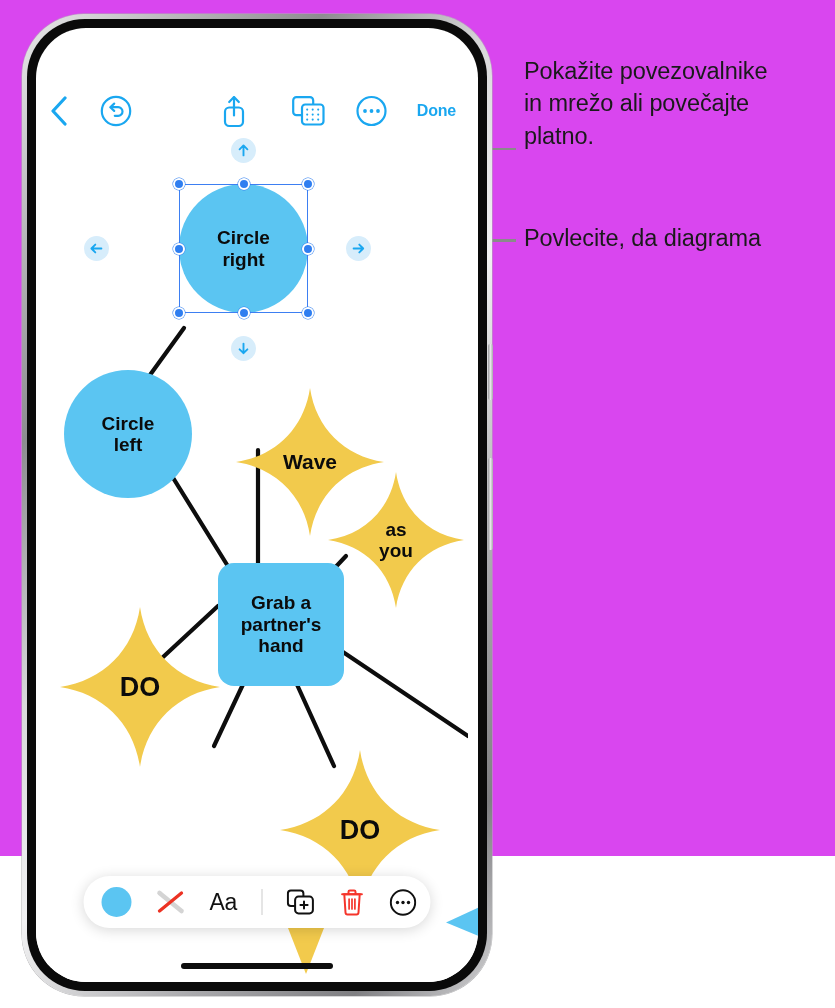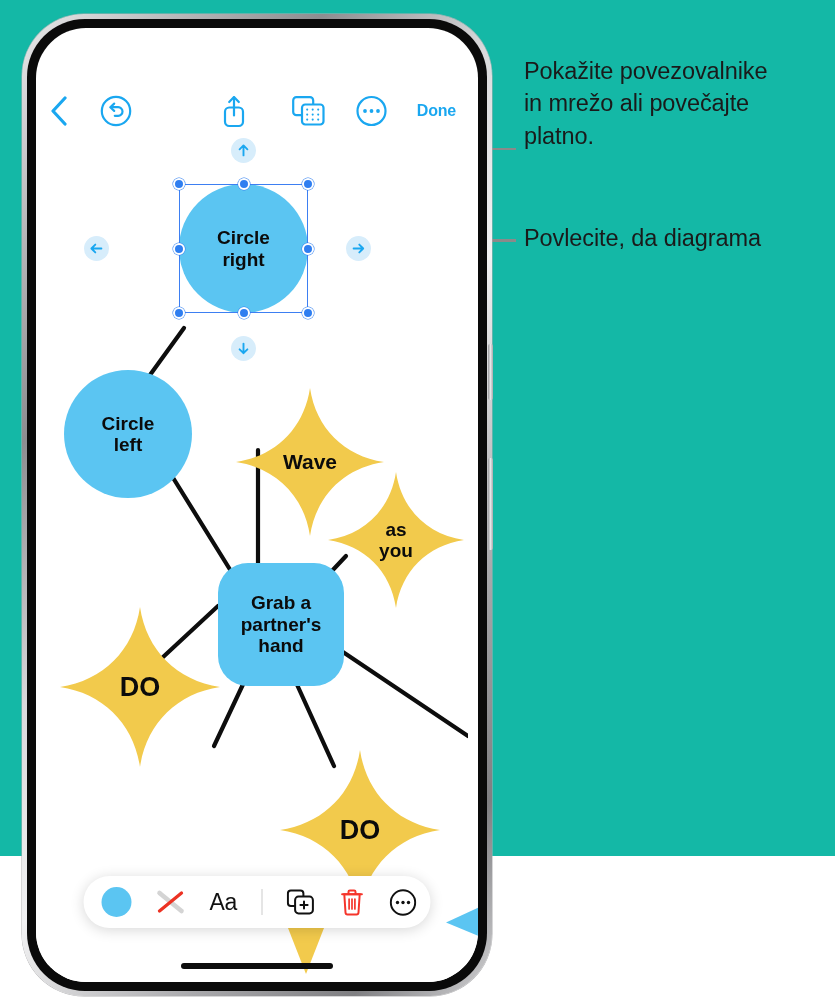--- a/index.html
+++ b/index.html
@@ -2,21 +2,21 @@
 <html><head>
 <meta charset="utf-8">
 <style>
   * { box-sizing: border-box; margin: 0; padding: 0; }
   html, body {
     width: 835px; height: 1008px;
     background: #ffffff;
     font-family: "Liberation Sans", sans-serif;
     overflow: hidden;
   }
-  #root { position: relative; width: 835px; height: 856px; background:#14b8a6;padding-left:36px; }
+  #root { position: relative; width: 835px; height: 856px; background:#d946ef;padding-left:36px; }
 
   
   .phone-frame {
     position: absolute; left: 22px; top: 14px;
     width: 470px; height: 982px;
     border-radius: 62px;
     background: linear-gradient(125deg,#e9e9ea 0%,#b6b6b8 14%,#8d8d90 26%,#d9d9db 42%,#f2f2f3 55%,#a9a9ac 74%,#7f7f82 88%,#d2d2d4 100%);
     padding: 5px;
     box-shadow: 0 0 0 0.5px #b0b0b2;
   }
@@ -85,21 +85,21 @@
 
   
   .canvas { position:absolute; left:0; top:110px; width:100%; bottom:0; background:#fff; overflow:hidden; }
   .node-label {
     position:absolute; left:0; top:0; width:100%; height:100%;
     display:flex; flex-direction:column; align-items:center; justify-content:center;
     font-weight:bold; color:#0b0b0b; text-align:center; line-height:1.13;
     pointer-events:none;
   }
   .circ { position:absolute; border-radius:50%; background:#5BC5F2; }
-  .rsq  { position:absolute; border-radius:30px; background:#5BC5F2; }
+  .rsq  { position:absolute; border-radius:16px; background:#5BC5F2; }
   .star { position:absolute; }
 
   
   .sel-box { position:absolute; border:1.6px solid #3d7ff2; }
   .handle {
     position:absolute; width:12px; height:12px; border-radius:50%;
     background:#2f7ef0; border:2px solid #fff; box-shadow:0 0 0 0.5px #2f7ef0;
   }
   .dirbtn {
     position:absolute; width:25px; height:25px; border-radius:50%;

